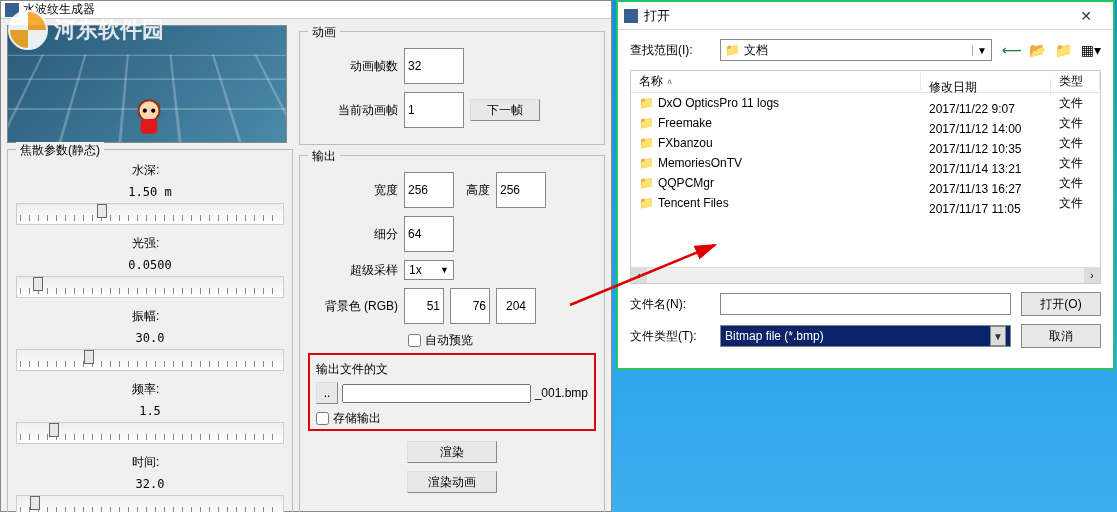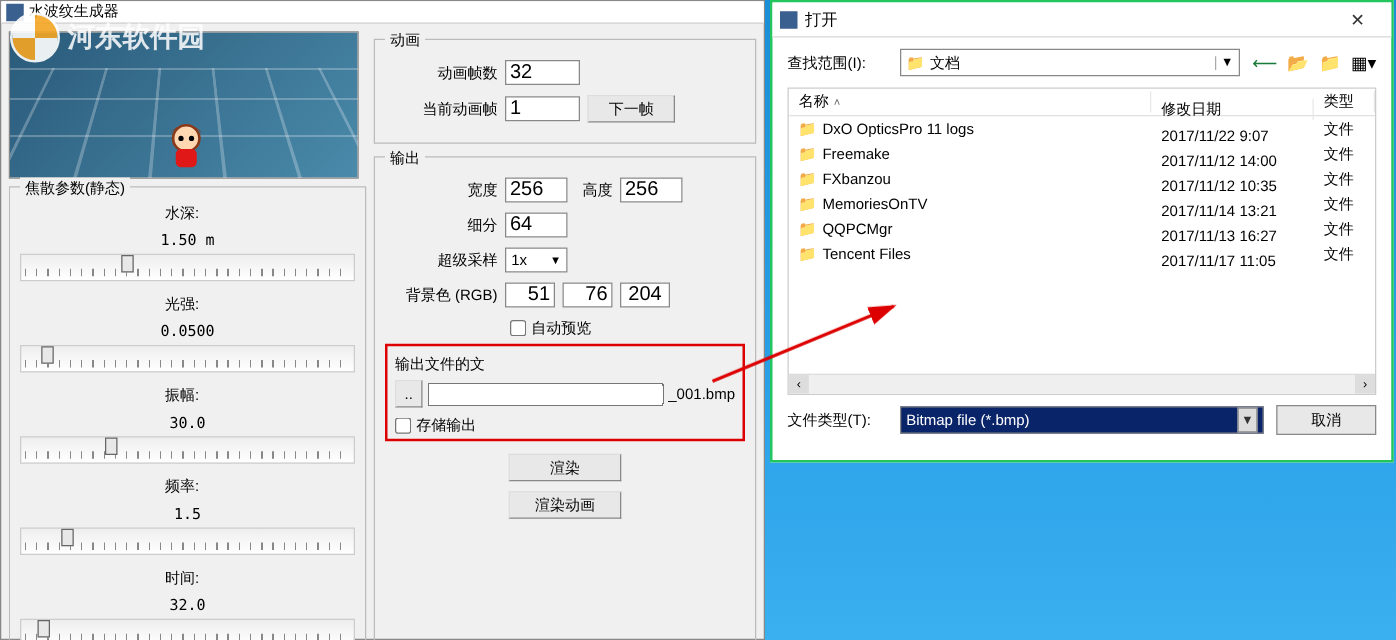--- a/index.html
+++ b/index.html
@@ -80,21 +80,21 @@
   background: repeating-linear-gradient(90deg, #888 0 1px, transparent 1px 9px);
 }
 .slider .thumb {
   position: absolute; top: 0; width: 10px; height: 14px;
   background: #e8e8e8; border: 1px solid #666;
 }
 
 .form-row { display: flex; align-items: center; gap: 6px; margin: 8px 0; font-size: 12px; }
 .form-row .flabel { width: 90px; text-align: right; }
 .form-row input[type=text] {
-  border: 1px solid #888; padding: 1px 3px; font-size: 16px; height: 20px;
+  border: 1px solid #888; padding: 1px 3px; font-size: 12px; height: 36px;
   background: #fff;
 }
 .btn {
   background: #e8e8e8; border: 1px solid #888; border-top-color: #ddd; border-left-color: #ddd;
   padding: 2px 10px; font-size: 12px; cursor: pointer; height: 22px;
   display: inline-flex; align-items: center; justify-content: center;
 }
 .checkbox-row { display: flex; align-items: center; gap: 4px; font-size: 12px; margin: 4px 0 4px 100px; }
 
 .highlight-box {
@@ -417,20 +417,25 @@
       <div class="sc-left">‹</div>
       <div class="sc-track">
           <div class="sc-thumb"></div>
         </div>
       <div class="sc-right">›</div>
     </div>
   </div>
 
   <div class="dlg-bottom">
     <div class="dlg-row">
+      <span class="dlabel">文件名(N):</span>
+      <input type="text" value="" style="">
+      <div class="dbtn">打开(O)</div>
+    </div>
+    <div class="dlg-row">
       <span class="dlabel">文件类型(T):</span>
       <div class="combo">
         <span>Bitmap file (*.bmp)</span>
         <span class="dd">▼</span>
       </div>
       <div class="dbtn">取消</div>
     </div>
   </div>
 </div>
 

